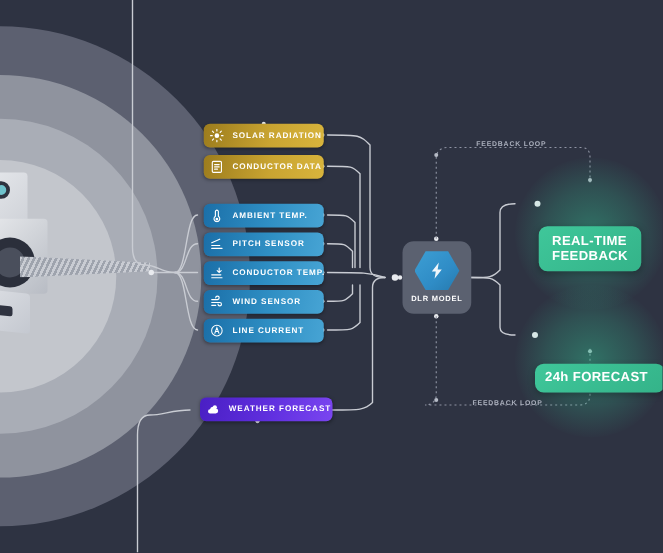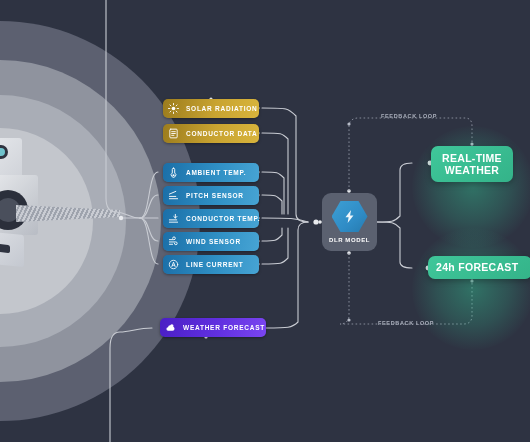--- a/index.html
+++ b/index.html
@@ -101,22 +101,23 @@
     background:radial-gradient(circle, rgba(52,200,150,.42) 0%, rgba(52,200,150,.20) 42%, rgba(52,200,150,0) 72%);
   }
   #glow1 { left:412px; top:126px; width:122px; height:122px; }
   #glow2 { left:412px; top:228px; width:122px; height:122px; }
 
   .outbox {
     position:absolute; border-radius:7px;
     background:linear-gradient(145deg,#3fc79a 0%,#34b389 100%);
     color:#fff; font-size:10.5px; font-weight:700; letter-spacing:.3px;
     display:flex; align-items:center; justify-content:center;
-    text-align:center; line-height:1.15;
+    line-height:1.15;
     box-shadow:0 2px 6px rgba(0,0,0,.28);
+    margin-top:35px;
   }
   #o-rt  { left:431px; top:146px; width:82px; height:36px; }
   #o-24h { left:428px; top:256px; width:104px; height:23px; justify-content:flex-start; padding-left:8px; }
 
   .fbtext {
     position:absolute; font-size:5.5px; font-weight:700;
     letter-spacing:.65px; color:#a9aebb; white-space:nowrap;
   }
   #fb-top { left:381px; top:113px; }
   #fb-bot { left:378px; top:320px; }
@@ -294,21 +295,21 @@
     </div>
     <div class="dlab">DLR MODEL</div>
   </div>
 
   <div class="glow" id="glow1"></div>
   <div class="glow" id="glow2"></div>
 
   <div class="outbox" id="o-rt">
     <span>
       <span>REAL-TIME</span><br>
-      <span>WEATHER</span>
+      <span>FEEDBACK</span>
     </span>
   </div>
 
   <div class="outbox" id="o-24h">
     <span>24h FORECAST</span>
   </div>
 
   <div class="fbtext" id="fb-top">FEEDBACK LOOP</div>
   <div class="fbtext" id="fb-bot">FEEDBACK LOOP</div>
 

